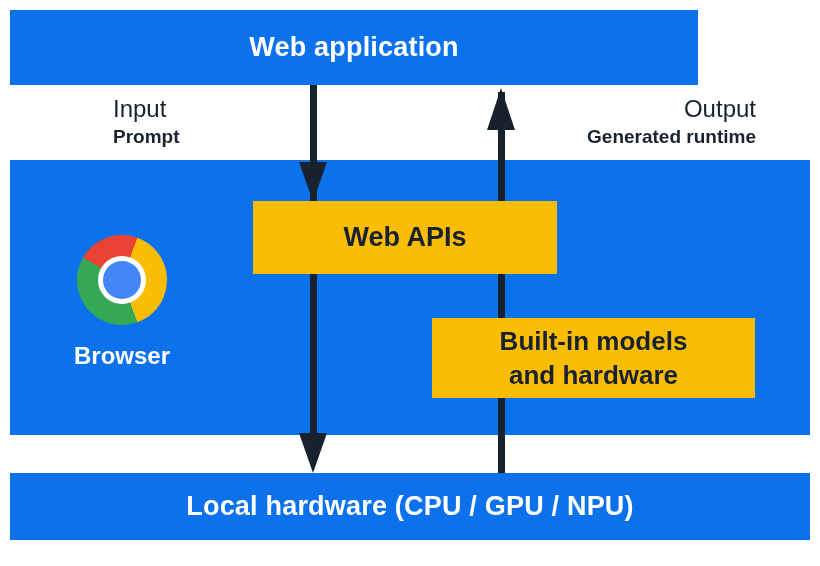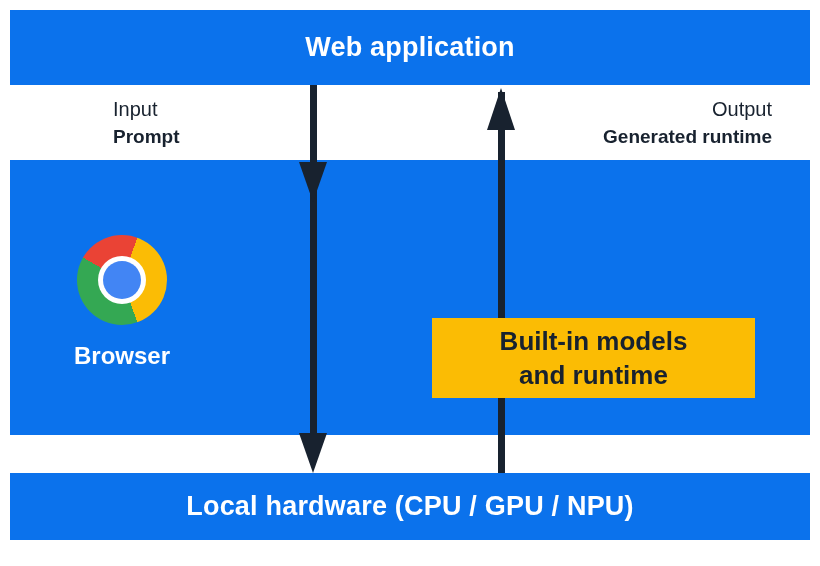--- a/index.html
+++ b/index.html
@@ -16,21 +16,21 @@
   html,body{background:#fff;}
   body{font-family:"Liberation Sans", sans-serif;}
   .canvas{
     position:relative;
     width:820px;height:566px;
     background:var(--white);
     overflow:hidden;
   }
   
   .bar-top{
-    position:absolute;left:10px;top:10px;width:800px;height:75px;
+    position:absolute;left:10px;top:10px;width:688px;height:75px;
     background:var(--blue);z-index:1;
     display:flex;align-items:center;justify-content:center;
   }
   .bar-top .bar-label{
     color:var(--white);font-size:27px;font-weight:bold;letter-spacing:.2px;
   }
   .mid-section{
     position:absolute;left:10px;top:160px;width:800px;height:275px;
     background:var(--blue);z-index:1;
   }
@@ -40,23 +40,23 @@
     display:flex;align-items:center;justify-content:center;
   }
   .bar-bottom .bar-label{
     color:var(--white);font-size:27px;font-weight:bold;letter-spacing:.2px;
   }
   
   .io-left{
     position:absolute;left:113px;top:96px;z-index:2;text-align:left;color:var(--dark);
   }
   .io-right{
-    position:absolute;right:48px;top:96px;z-index:2;text-align:right;color:var(--dark);
+    position:absolute;right:64px;top:96px;z-index:2;text-align:right;color:var(--dark);
   }
-  .io-caption{display:block;font-size:20px;font-weight:normal;line-height:26px;}
+  .io-caption{display:block;font-size:24px;font-weight:normal;line-height:26px;}
   .io-value{display:block;font-size:19px;font-weight:bold;line-height:30px;}
   
   .arrow{position:absolute;z-index:2;}
   .arrow-line{position:absolute;width:7px;background:var(--dark);}
   .down-line{left:310px;top:85px;height:352px;}
   .up-line{left:498px;top:92px;height:381px;}
   .head{position:absolute;width:0;height:0;}
   .head-down{border-left:14px solid transparent;border-right:14px solid transparent;border-top:40px solid var(--dark);}
   .head-up{border-left:14px solid transparent;border-right:14px solid transparent;border-bottom:42px solid var(--dark);}
   .head-down-1{left:299px;top:162px;}
@@ -121,22 +121,25 @@
     <div class="arrow-line up-line"></div>
     <div class="head head-up head-up-1"></div>
   </div>
 
   <div class="chrome-icon">
     <div class="chrome-ring"></div>
     <div class="chrome-center"></div>
   </div>
   <div class="browser-label">Browser</div>
 
+  <div class="ybox box-webapis">
+    <span>Web APIs</span>
+  </div>
   <div class="ybox box-models">
     <span>Built-in models</span>
-    <span>and runtime</span>
+    <span>and hardware</span>
   </div>
 
   <div class="bar-bottom">
     <span class="bar-label">Local hardware (CPU / GPU / NPU)</span>
   </div>
 
 </div>
 
 </body></html>

